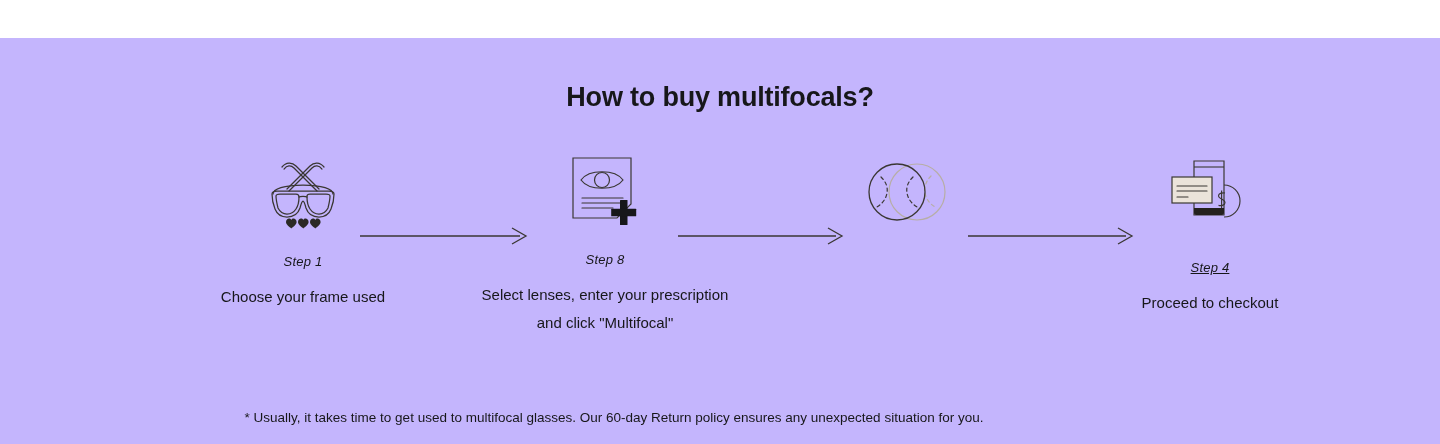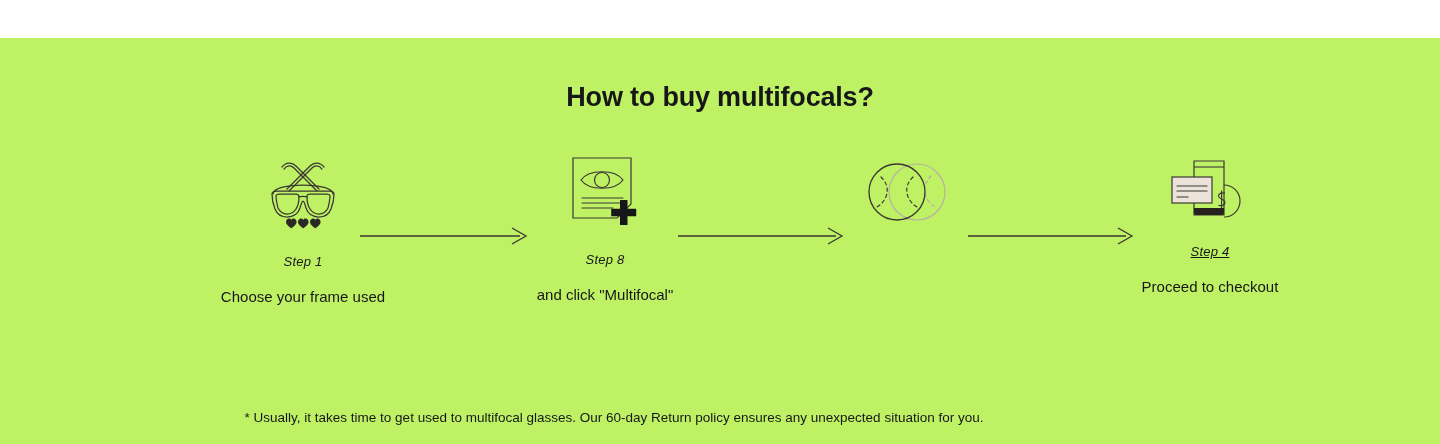--- a/index.html
+++ b/index.html
@@ -27,21 +27,21 @@
     width: 1440px;
     height: 38px;
     background: #ffffff;
   }
   .section {
     position: absolute;
     top: 38px;
     left: 0;
     width: 1440px;
     height: 406px;
-    background: #bef264;
+    background: #c4b5fd;
   }
   .heading {
     position: absolute;
     top: 44px;
     left: 0;
     width: 1440px;
     text-align: center;
     font-size: 27px;
     font-weight: bold;
     color: #17171a;
@@ -81,21 +81,21 @@
     letter-spacing: 0.2px;
   }
   .step-desc {
     font-size: 15px;
     color: #17171a;
     line-height: 28px;
     margin-top: 14px;
   }
   .step-1 .step-label { margin-top: 14px; }
   .step-3 .step-label { margin-top: 14px; }
-  .step-4 .step-label { margin-top: 4px; text-decoration: underline; }
+  .step-4 .step-label { margin-top: 20px; text-decoration: underline; }
 
   
   .arrow {
     position: absolute;
     top: 187px;
     height: 22px;
   }
   .arrow-1 { left: 360px; width: 168px; }
   .arrow-2 { left: 678px; width: 166px; }
   .arrow-3 { left: 968px; width: 166px; }
@@ -211,20 +211,21 @@
 
               <g fill="#17171a">
                 <rect x="55" y="48" width="7.5" height="25" rx="0.5"></rect>
                 <rect x="46.2" y="56.8" width="25" height="7.5" rx="0.5"></rect>
               </g>
             </svg>
           </span>
         </div>
         <div class="step-label">Step 8</div>
         <div class="step-desc">
+          <div>Select lenses, enter your prescription</div>
           <div>and click "Multifocal"</div>
         </div>
       </div>
 
       <div class="step step-3">
         <div class="icon-box">
           <span>
             <svg width="86" height="72" viewBox="0 0 86 72">
 
               <circle cx="52" cy="36" r="28" fill="none" stroke="#b7aea6" stroke-width="1.2"></circle>

